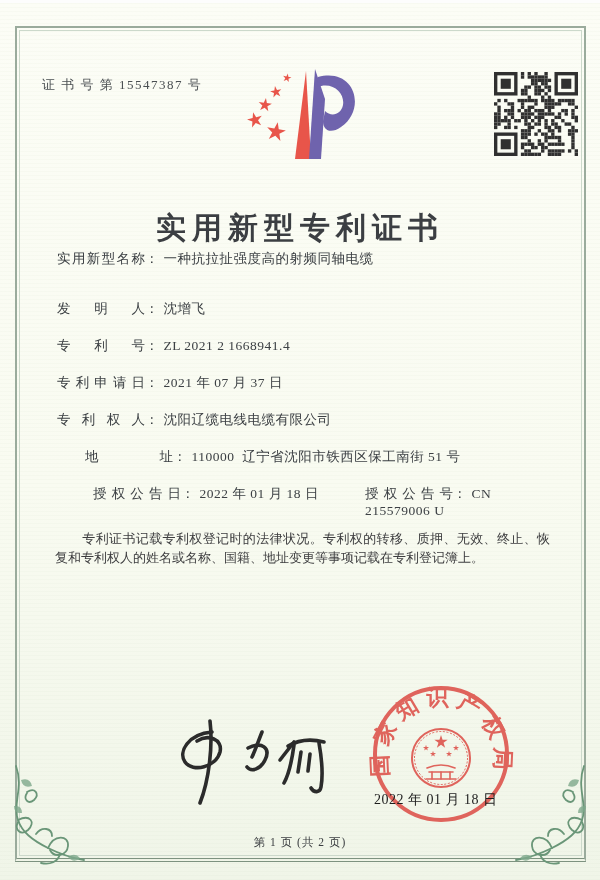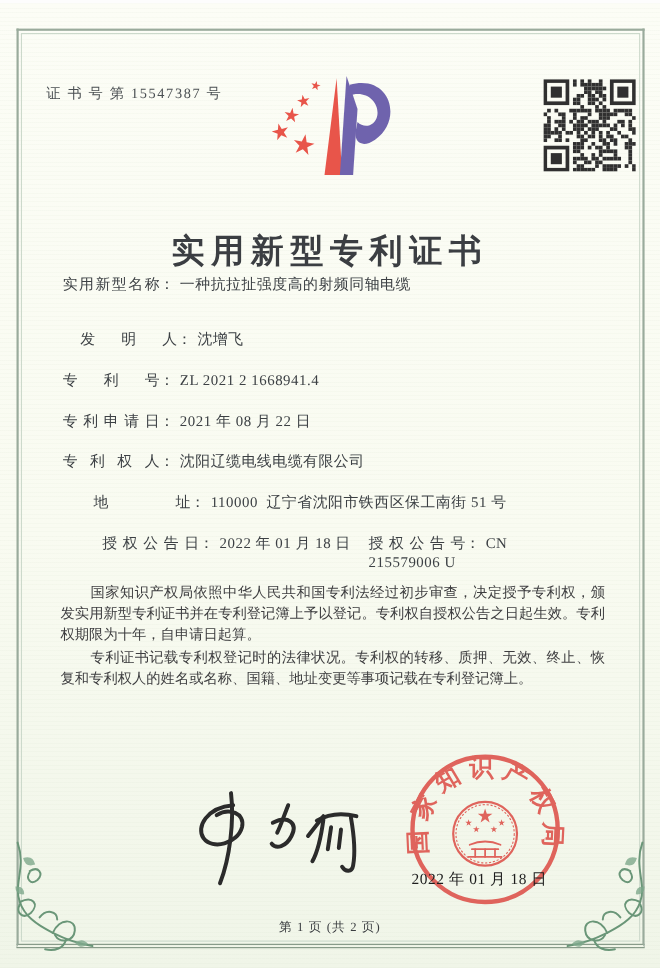--- a/index.html
+++ b/index.html
@@ -25,25 +25,25 @@
     position:absolute;left:42px;top:76px;font-size:13px;color:#4a4f52;letter-spacing:1.5px;
   }
   .logo{position:absolute;left:243px;top:64px;width:115px;height:102px;}
   .qr{position:absolute;left:494px;top:72px;width:84px;height:84px;}
   .title{
     position:absolute;left:0;top:180px;width:100%;text-align:center;
     font-size:30px;font-weight:600;color:#3b3e42;letter-spacing:6px;margin-top:28px;
   }
   .rows{position:absolute;left:57px;top:0;width:500px;font-size:13.5px;color:#3c4044;}
   .row{position:absolute;white-space:nowrap;}
-  .row.r0{top:250px;} .row.r1{top:300px;margin-left:16px;} .row.r2{top:337px;}
+  .row.r0{top:250px;} .row.r1{top:300px;} .row.r2{top:337px;}
   .row.r3{top:374px;} .row.r4{top:411px;font-family:Liberation Serif, serif;} .row.r5{top:448px;margin-left:28px;} .row.r6{top:485px;margin-left:36px;}
   .flabel{display:inline-block;width:88px;text-align:justify;text-align-last:justify;}
   .fvalue{margin-left:5px;white-space:pre-wrap;letter-spacing:0.5px;}
-  .grant-no{position:absolute;left:242px;top:0;}
+  .grant-no{position:absolute;left:272px;top:0;}
   .paras{
     position:absolute;left:55px;right:50px;top:529px;
     font-size:13px;line-height:19px;color:#3d3d3f;text-align:justify;
   }
   .paras p{margin:0 0 2px 0;text-indent:2.1em;}
   .director{position:absolute;left:60px;top:735px;font-size:14px;color:#333;letter-spacing:2px;line-height:31px;}
   .signature{position:absolute;left:150px;top:708px;width:180px;height:110px;}
   .seal{position:absolute;left:366px;top:676px;width:150px;height:150px;opacity:0.88;}
   .seal-date{
     position:absolute;left:374px;top:791px;font-size:14px;color:#1d1d1d;
@@ -331,38 +331,37 @@
     <div class="row r0">
       <span class="flabel">实用新型名称</span><span>：</span><span class="fvalue">一种抗拉扯强度高的射频同轴电缆</span>
     </div>
     <div class="row r1">
       <span class="flabel">发明人</span><span>：</span><span class="fvalue">沈增飞</span>
     </div>
     <div class="row r2">
       <span class="flabel">专利号</span><span>：</span><span class="fvalue">ZL 2021 2 1668941.4</span>
     </div>
     <div class="row r3">
-      <span class="flabel">专利申请日</span><span>：</span><span class="fvalue">2021 年 08 月 22 日</span>
+      <span class="flabel">专利申请日</span><span>：</span><span class="fvalue">2021 年 07 月 37 日</span>
     </div>
     <div class="row r4">
       <span class="flabel">专利权人</span><span>：</span><span class="fvalue">沈阳辽缆电线电缆有限公司</span>
     </div>
     <div class="row r5">
       <span class="flabel">地址</span><span>：</span><span class="fvalue">110000  辽宁省沈阳市铁西区保工南街 51 号</span>
     </div>
     <div class="row r6">
       <span class="flabel">授权公告日</span><span>：</span><span class="fvalue">2022 年 01 月 18 日</span>
       <span class="grant-no">
         <span class="flabel">授权公告号</span><span>：</span><span class="fvalue">CN 215579006 U</span>
       </span>
     </div>
   </div>
 
   <div class="paras">
-    <p>国家知识产权局依照中华人民共和国专利法经过初步审查，决定授予专利权，颁发实用新型专利证书并在专利登记簿上予以登记。专利权自授权公告之日起生效。专利权期限为十年，自申请日起算。</p>
     <p>专利证书记载专利权登记时的法律状况。专利权的转移、质押、无效、终止、恢复和专利权人的姓名或名称、国籍、地址变更等事项记载在专利登记簿上。</p>
   </div>
 
 
   <svg class="signature" viewBox="0 0 180 110" aria-hidden="true">
     <g fill="none" stroke="#2b2b2b" stroke-width="3.6" stroke-linecap="round" stroke-linejoin="round">
       <path d="M62,24 C38,26 28,44 35,54 C43,65 66,59 70,44 C73,31 58,26 47,33"></path>
       <path d="M60,13 C63,38 59,72 50,95"></path>
       <path d="M112,24 C108,34 105,43 102,49"></path>
       <path d="M98,40 C112,33 121,40 115,52 C110,62 101,64 97,59"></path>

